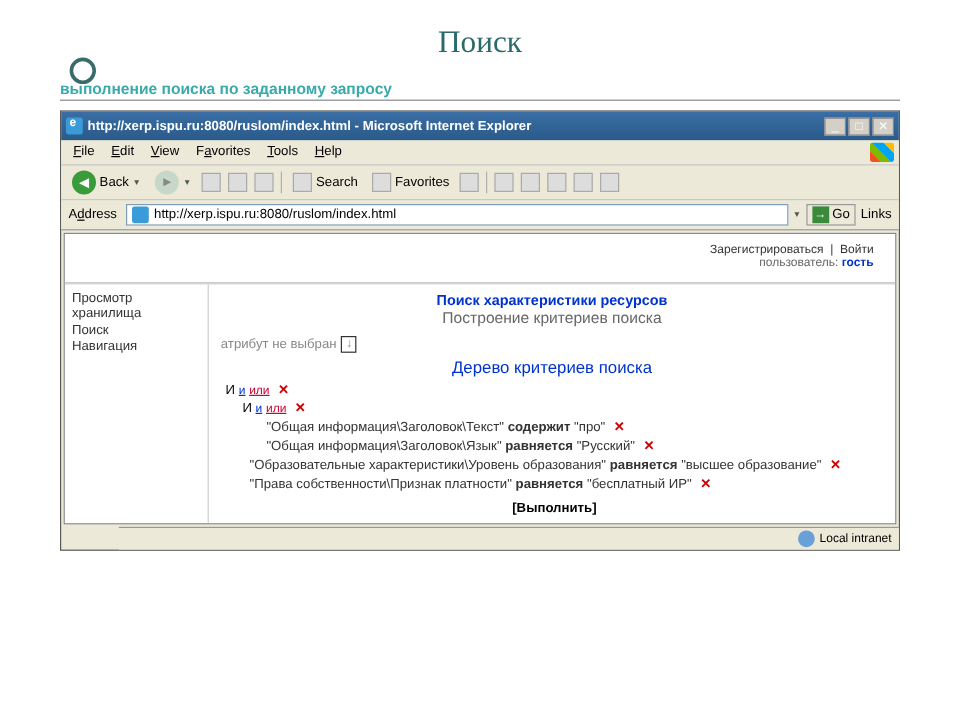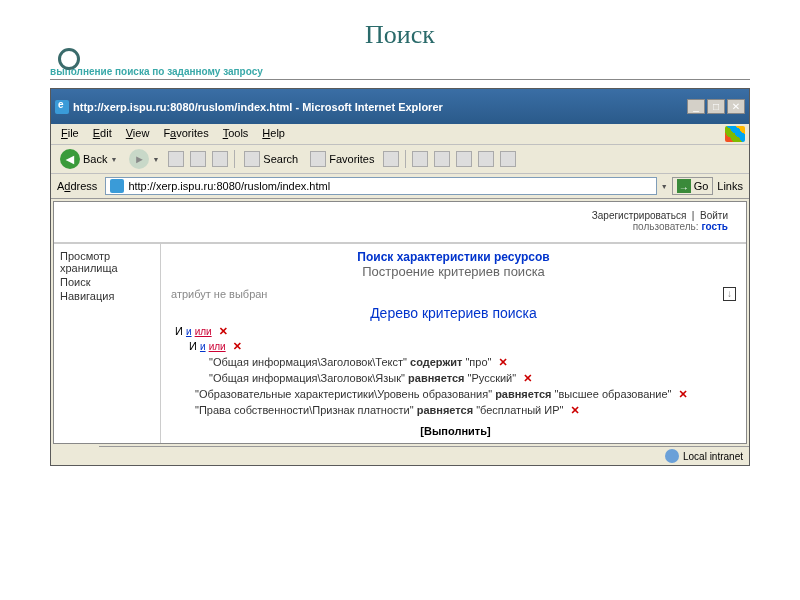--- a/index.html
+++ b/index.html
@@ -1,23 +1,23 @@
 <!DOCTYPE html>
 <html><head>
 <meta charset="utf-8">
 <style>
   * { box-sizing: border-box; margin: 0; padding: 0; }
   body { font-family: Tahoma, Arial, sans-serif; font-size: 11px; background: #fff; width: 800px; height: 600px; position: relative; }
   .slide { padding: 20px 50px; }
   .bullet { position: absolute; left: 58px; top: 48px; width: 22px; height: 22px; border: 3px solid #3a6b6b; border-radius: 50%; }
   .title { text-align: center; color: #2a6a6a; font-size: 26px; font-weight: normal; margin-bottom: 16px; font-family: Georgia, serif; }
-  .subtitle { color: #3aa9a9; font-size: 10px; font-weight: bold; margin-bottom: 8px; border-bottom: 1px solid #888; padding-bottom: 2px; }
+  .subtitle { color: #3aa9a9; font-size: 13px; font-weight: bold; margin-bottom: 8px; border-bottom: 1px solid #888; padding-bottom: 2px; }
 
   .ie-window { border: 1px solid #5a5a5a; background: #ece9d8; margin-top: 8px; }
-  .titlebar { background: linear-gradient(#3a6ea5,#2a5a8a); color: #fff; display: flex; align-items: center; padding: 2px 4px; height: 35px; }
+  .titlebar { background: linear-gradient(#3a6ea5,#2a5a8a); color: #fff; display: flex; align-items: center; padding: 2px 4px; height: 24px; }
   .titlebar .ie-ico { width: 14px; height: 14px; background: #3a9bd8; margin-right: 4px; border-radius: 2px; position: relative; }
   .titlebar .ie-ico:after { content:'e'; color:#fff; font-size:10px; position:absolute; left:3px; top:-1px; font-weight:bold; }
   .titlebar-text { flex: 1; font-size: 11px; font-weight: bold; }
   .win-btns { display: flex; gap: 2px; }
   .win-btn { width: 18px; height: 15px; background: #d4d0c8; border: 1px solid #888; display:flex; align-items:center; justify-content:center; font-size:10px; }
 
   .menubar { background: #ece9d8; display: flex; gap: 2px; padding: 2px 4px; border-bottom: 1px solid #c0c0c0; }
   .menuitem { padding: 1px 6px; cursor: default; }
   .menuitem u { text-decoration: underline; }
   .win-logo { margin-left: auto; width: 20px; height: 16px; background: linear-gradient(45deg,#f25022 25%,#7fba00 25% 50%,#00a4ef 50% 75%,#ffb900 75%); border-radius: 2px; }
@@ -40,27 +40,27 @@
 
   .content { background:#fff; border:1px solid #888; margin:2px; }
   .page-header { text-align:center; padding:6px; border-bottom:1px solid #ccc; }
   .page-header .reg-title { font-weight:bold; font-size:13px; font-family: Georgia, serif; }
   .auth-line { text-align:right; font-size:10px; padding:2px 12px 0; color:#333; }
   .auth-line a { color:#333; text-decoration:none; }
   .user-line { text-align:right; font-size:10px; padding:0 12px 4px; color:#666; }
   .user-line .guest { color:#0033cc; font-weight:bold; }
 
   .page-body { display:flex; border-top:1px solid #ccc; }
-  .sidebar { width:107px; border-right:1px solid #ccc; padding:6px; }
+  .sidebar { width:120px; border-right:1px solid #ccc; padding:6px; }
   .sidebar .sbitem { color:#333; font-size:11px; margin-bottom:2px; cursor:pointer; }
 
   .main { flex:1; padding:6px 10px; }
   .main .srch-title { color:#0033cc; text-align:center; font-size:12px; font-weight:bold; }
   .main .srch-sub { text-align:center; font-size:13px; color:#666; margin-bottom:8px; }
-  .attr-row { color:#888; font-size:11px; display:flex; align-items:center; gap:4px; margin-bottom:4px;justify-content:space-between; }
+  .attr-row { color:#888; font-size:11px; display:flex; align-items:center; gap:4px; margin-bottom:4px; }
   .arrow-box { border:1px solid #333; padding:0 3px; font-size:10px; line-height:12px; }
   .tree-title { color:#0033cc; text-align:center; font-size:14px; margin:4px 0; }
   .tree { font-size:11px; padding-left:4px; }
   .op-row { margin:2px 0; }
   .op-row .and { color:#000; }
   .op-link { color:#0033cc; text-decoration:underline; font-size:10px; }
   .or-link { color:#cc0033; text-decoration:underline; font-size:10px; }
   .del { color:#cc0000; font-weight:bold; cursor:pointer; margin-left:4px; }
   .crit { margin:3px 0 3px 20px; color:#333; }
   .crit .op { font-weight:bold; }

